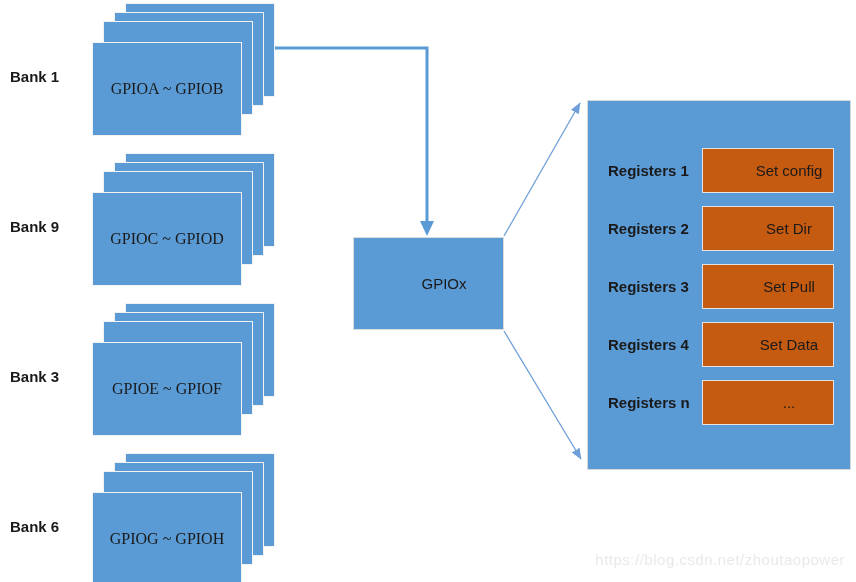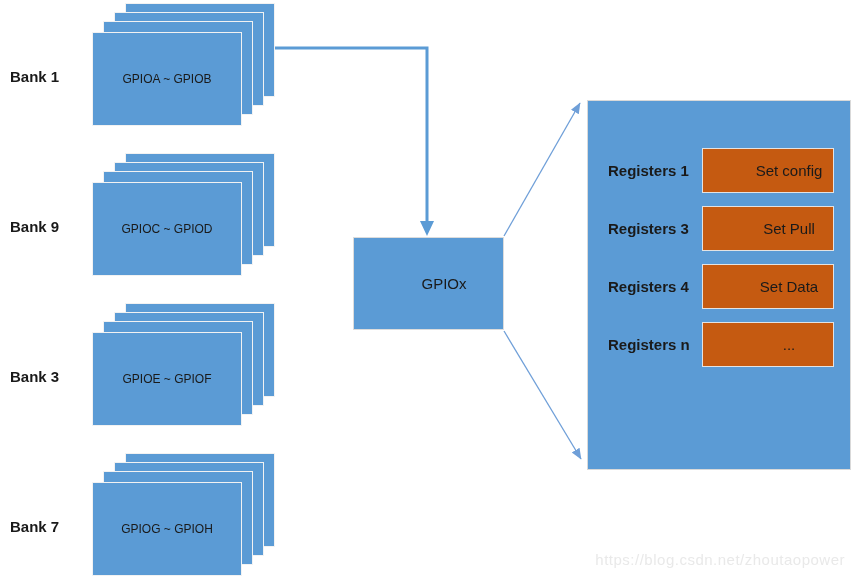--- a/index.html
+++ b/index.html
@@ -38,26 +38,27 @@
     width: 150px;
     height: 94px;
     background: var(--box-blue, #5B9BD5);
     border: 1px solid var(--card-border, #f2f2f2);
     box-sizing: border-box;
   }
   .card.b3 { left: 33px; top: 0; }
   .card.b2 { left: 22px; top: 9px; }
   .card.b1 { left: 11px; top: 18px; }
   .card.front {
-    left: 0; top: 29px;
+    left: 0; top: 39px;
     display: flex;
     align-items: center;
     justify-content: center;
-    font-size: 12px;
-    color: var(--text, #1a1a1a);
+    font-size: 16px;
+    color: var(--text, #1a1a1a);
+    font-family: Liberation Serif, serif;
   }
 
   
   .hub {
     position: absolute;
     left: 353px;
     top: 237px;
     width: 151px;
     height: 93px;
     background: var(--box-blue, #5B9BD5);
@@ -164,34 +165,38 @@
   </div>
 
   <div class="bank-label" style="top:368px">Bank 3</div>
   <div class="stack" style="top:303px">
     <div class="card b3"></div>
     <div class="card b2"></div>
     <div class="card b1"></div>
     <div class="card front">GPIOE ~ GPIOF</div>
   </div>
 
-  <div class="bank-label" style="top:518px">Bank 7</div>
+  <div class="bank-label" style="top:518px">Bank 6</div>
   <div class="stack" style="top:453px">
     <div class="card b3"></div>
     <div class="card b2"></div>
     <div class="card b1"></div>
     <div class="card front">GPIOG ~ GPIOH</div>
   </div>
 
   <div class="hub">GPIOx</div>
 
   <div class="panel">
     <div class="reg-row">
       <div class="reg-label">Registers 1</div>
       <div class="reg-btn">Set config</div>
+    </div>
+    <div class="reg-row">
+      <div class="reg-label">Registers 2</div>
+      <div class="reg-btn">Set Dir</div>
     </div>
     <div class="reg-row">
       <div class="reg-label">Registers 3</div>
       <div class="reg-btn">Set Pull</div>
     </div>
     <div class="reg-row">
       <div class="reg-label">Registers 4</div>
       <div class="reg-btn">Set Data</div>
     </div>
     <div class="reg-row">

